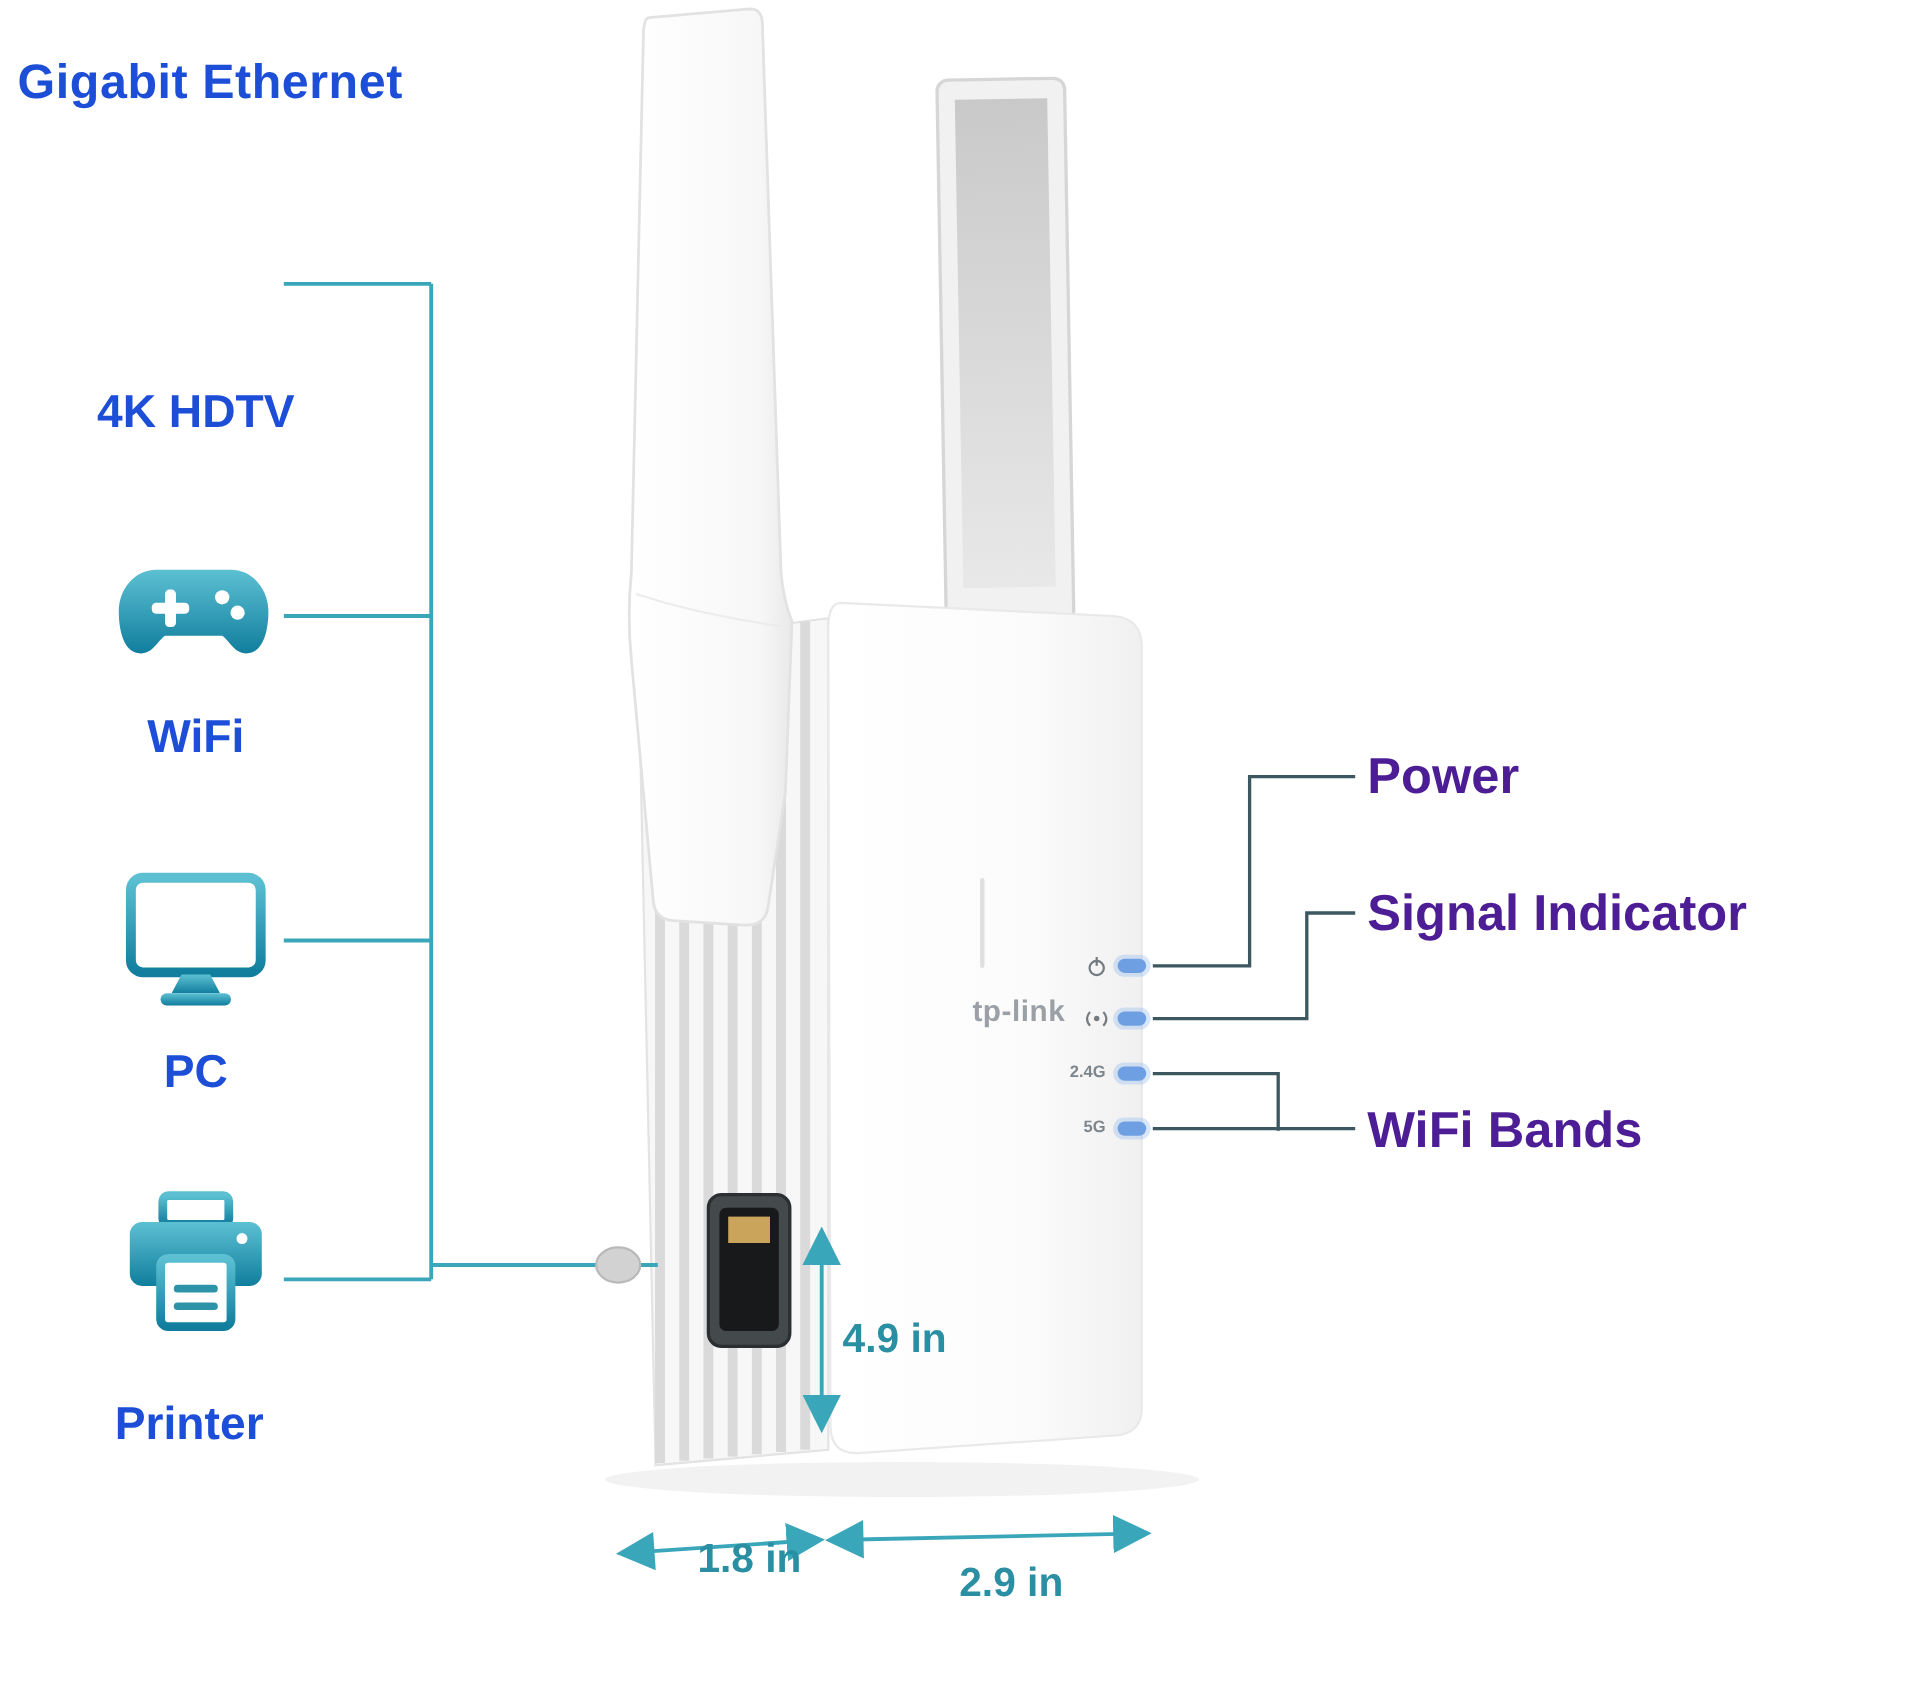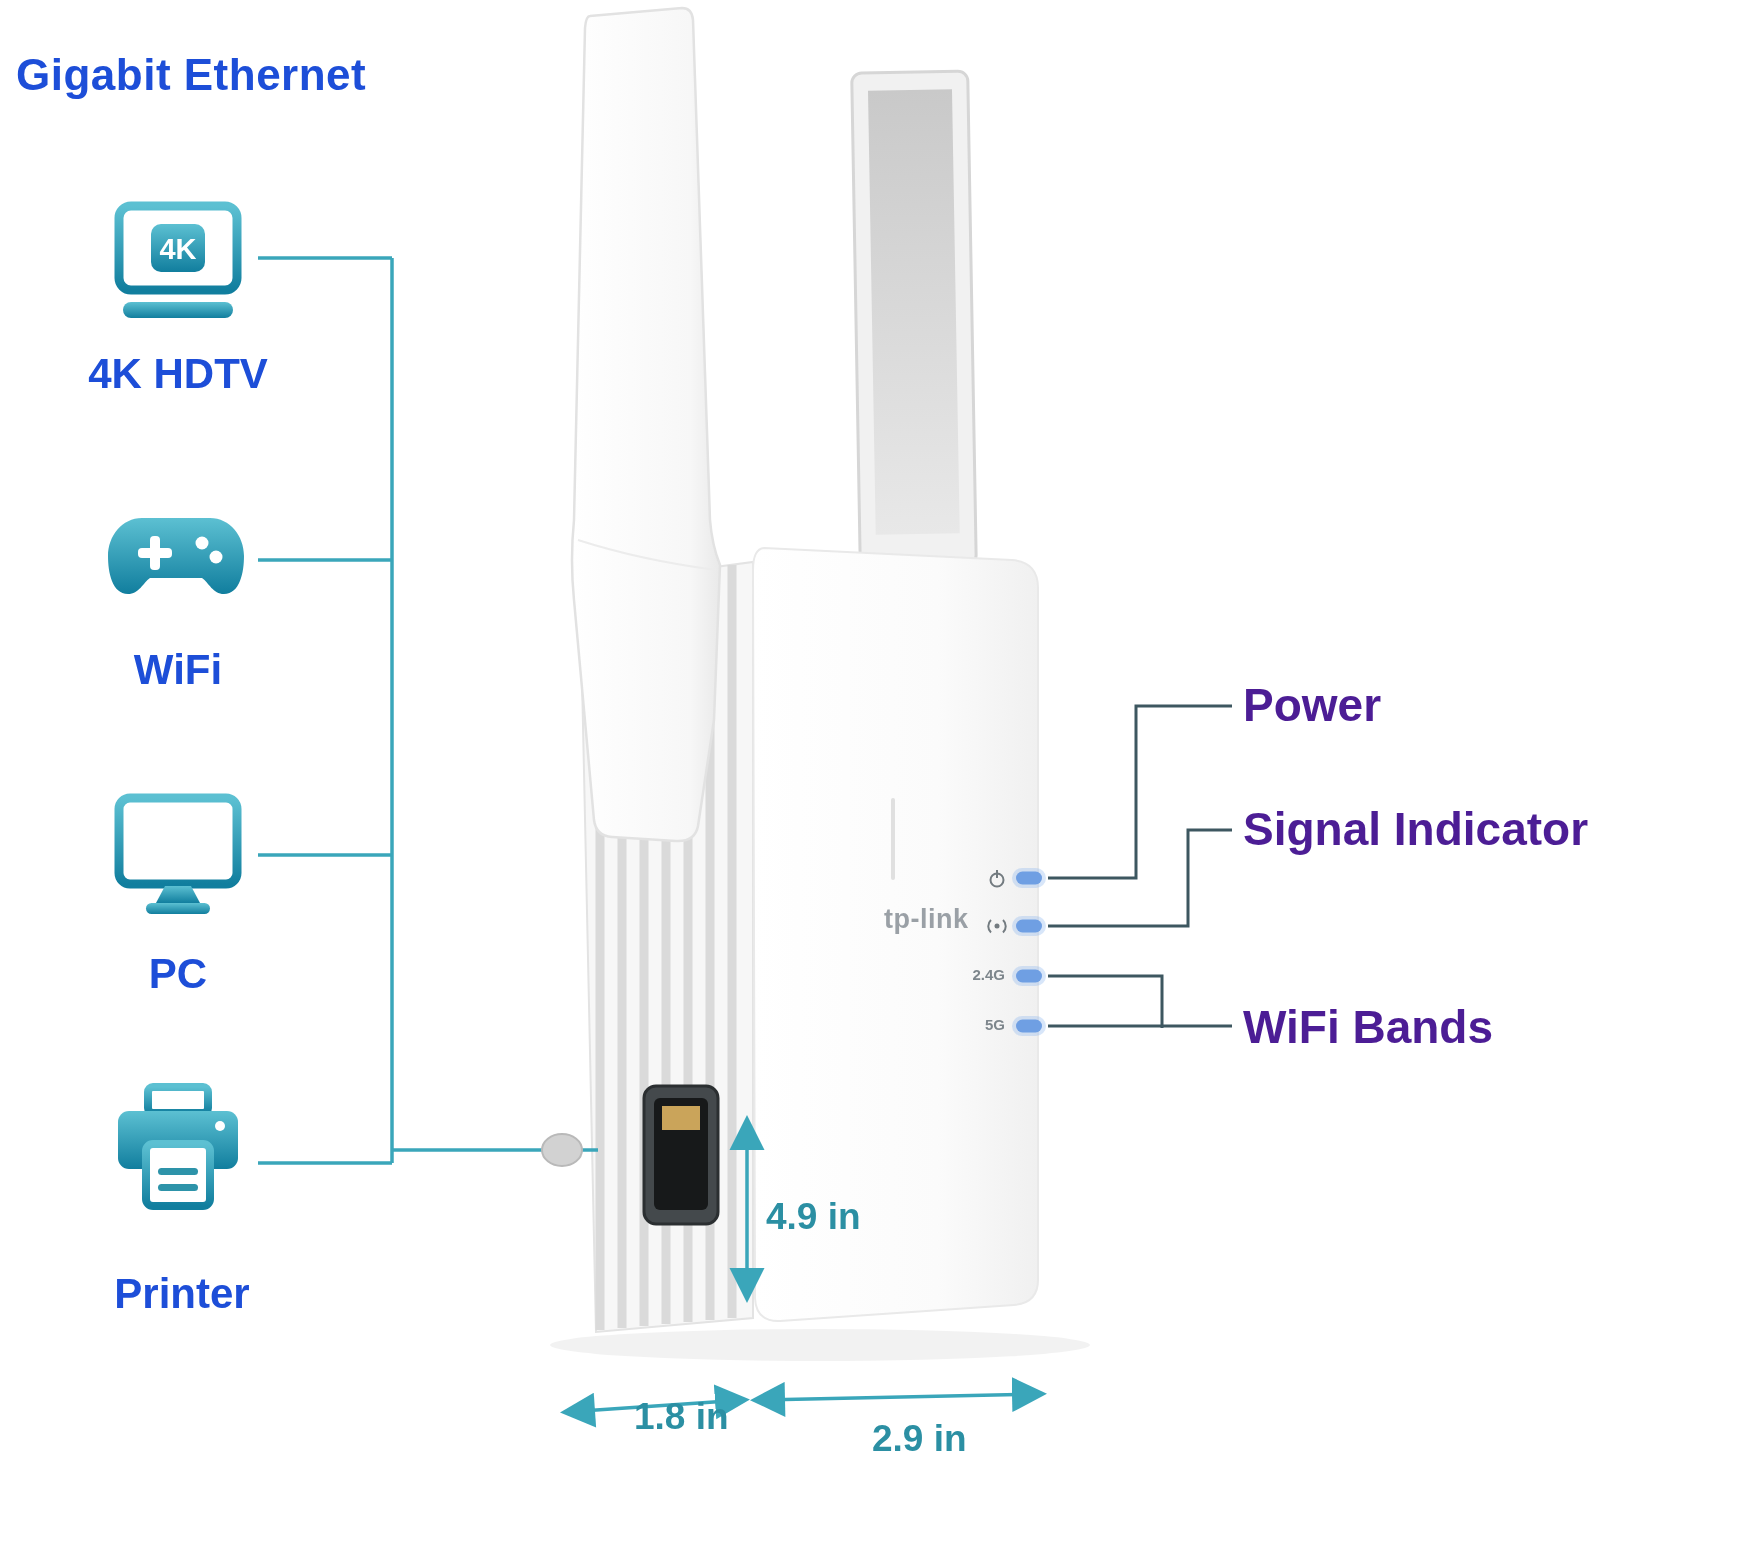--- a/index.html
+++ b/index.html
@@ -150,34 +150,20 @@
 
     <g stroke="#3aa6ba" stroke-width="3.5" fill="none">
       <line x1="747" y1="1122" x2="747" y2="1296" marker-start="url(#arrS)" marker-end="url(#arrE)"></line>
       <line x1="567" y1="1412" x2="743" y2="1400" marker-start="url(#arrS)" marker-end="url(#arrE)"></line>
       <line x1="757" y1="1400" x2="1040" y2="1394" marker-start="url(#arrS)" marker-end="url(#arrE)"></line>
     </g>
   </svg>
 
   <div class="abs heading">Gigabit Ethernet</div>
 
-  <div class="icon-box" style="left:112px;top:196px;">
-    <svg width="132" height="132" viewBox="0 0 132 132">
-      <defs>
-          <linearGradient id="gtv" x1="0" y1="0" x2="0" y2="1">
-        <stop offset="0" stop-color="#5cc0d2"></stop>
-            <stop offset="1" stop-color="#117e9e"></stop>
-      </linearGradient>
-        </defs>
-      <rect x="7" y="10" width="118" height="84" rx="12" fill="none" stroke="url(#gtv)" stroke-width="9"></rect>
-      <rect x="39" y="28" width="54" height="48" rx="10" fill="url(#gtv)"></rect>
-      <text x="66" y="63" text-anchor="middle" font-size="29" font-weight="bold" fill="#ffffff">4K</text>
-      <rect x="11" y="106" width="110" height="16" rx="8" fill="url(#gtv)"></rect>
-    </svg>
-  </div>
   <div class="abs dev-label" style="left:8px;top:350px;">4K HDTV</div>
 
   <div class="icon-box" style="left:102px;top:496px;">
     <svg width="148" height="122" viewBox="0 0 148 122">
       <defs>
           <linearGradient id="ggame" x1="0" y1="0" x2="0" y2="1">
         <stop offset="0" stop-color="#5cc0d2"></stop>
             <stop offset="1" stop-color="#117e9e"></stop>
       </linearGradient>
         </defs>
@@ -214,21 +200,21 @@
       </linearGradient>
         </defs>
       <rect x="36" y="5" width="60" height="26" rx="5" fill="none" stroke="url(#gpr)" stroke-width="8"></rect>
       <rect x="6" y="29" width="120" height="58" rx="11" fill="url(#gpr)"></rect>
       <circle cx="108" cy="44" r="5" fill="#ffffff"></circle>
       <rect x="34" y="62" width="64" height="62" rx="7" fill="#ffffff" stroke="url(#gpr)" stroke-width="8"></rect>
       <rect x="46" y="86" width="40" height="7" rx="3.5" fill="#2d93a9"></rect>
       <rect x="46" y="102" width="40" height="7" rx="3.5" fill="#2d93a9"></rect>
     </svg>
   </div>
-  <div class="abs dev-label" style="left:12px;top:1270px;">Printer</div>
+  <div class="abs dev-label" style="left:2px;top:1270px;">Printer</div>
 
   <div class="abs brand" style="left:884px;top:904px;">tp-link</div>
   <div class="abs led-text" style="left:955px;top:966px;">2.4G</div>
   <div class="abs led-text" style="left:955px;top:1016px;">5G</div>
 
   <div class="abs callout" style="left:1243px;top:678px;">Power</div>
   <div class="abs callout" style="left:1243px;top:1000px;">WiFi Bands</div>
   <div class="abs callout" style="left:1243px;top:802px;">Signal Indicator</div>
 
   <div class="abs dim-label" style="left:766px;top:1196px;">4.9 in</div>

